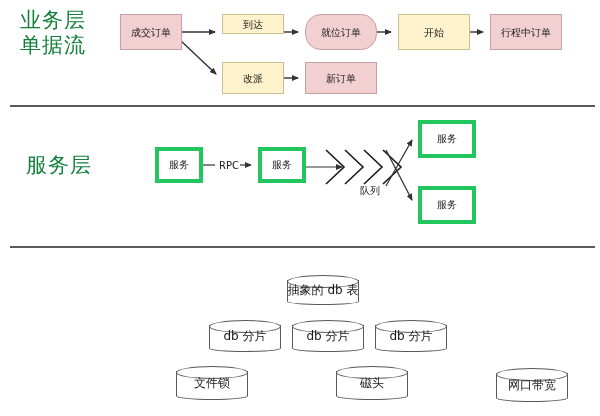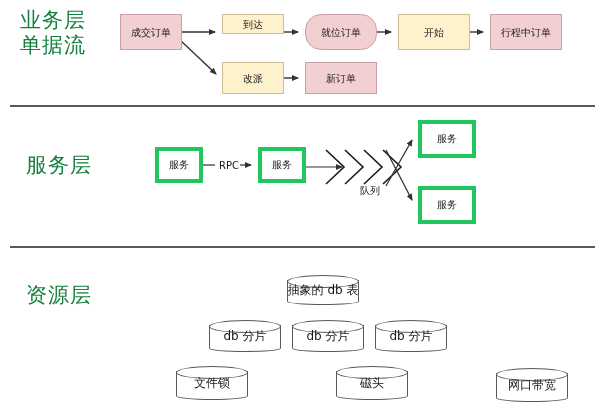--- a/index.html
+++ b/index.html
@@ -153,21 +153,20 @@
   </svg>
 
   <div class="abs divider" style="left:10px; top:105px; width:585px;"></div>
   <div class="abs divider" style="left:10px; top:246px; width:585px;"></div>
 
   <div class="abs layer-title" style="left:20px; top:8px; width:100px;">业务层
 单据流</div>
 
   <div class="abs layer-title" style="left:26px; top:153px; width:110px;">服务层</div>
 
-  <div class="abs layer-title" style="left:26px; top:283px; width:110px;">资源层</div>
 
   <div class="abs flow-box pink" style="left:120px; top:14px; width:62px; height:36px;">成交订单</div>
 
   <div class="abs flow-box yellow" style="left:222px; top:14px; width:62px; height:20px;">到达</div>
 
   <div class="abs flow-box pink" style="left:305px; top:14px; width:72px; height:36px;border-radius:16px;">就位订单</div>
 
   <div class="abs flow-box yellow" style="left:398px; top:14px; width:72px; height:36px;">开始</div>
 
   <div class="abs flow-box pink" style="left:490px; top:14px; width:72px; height:36px;">行程中订单</div>

